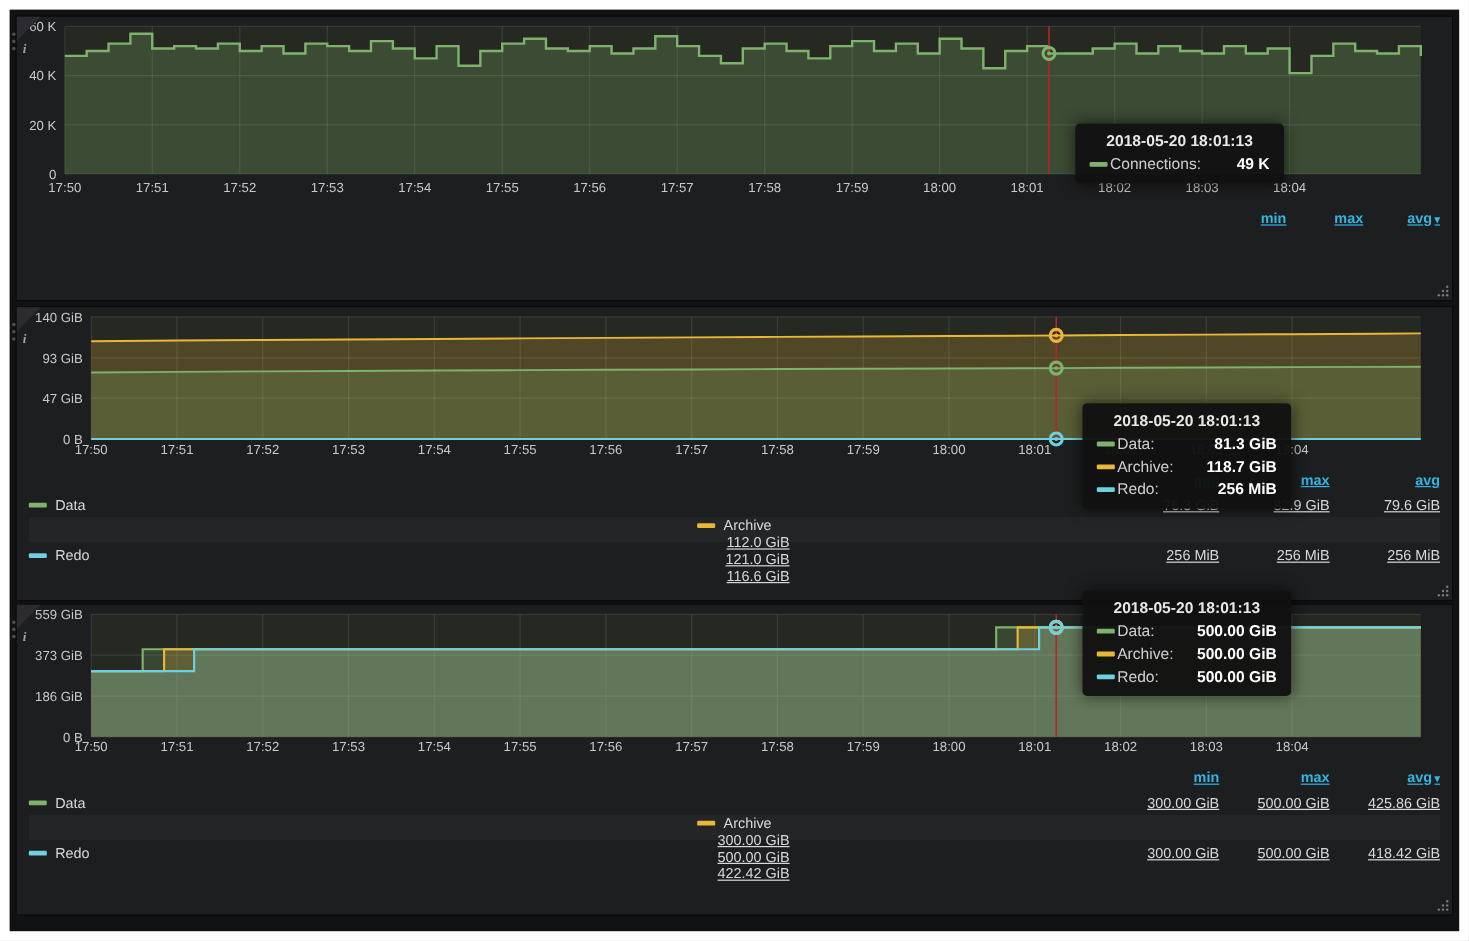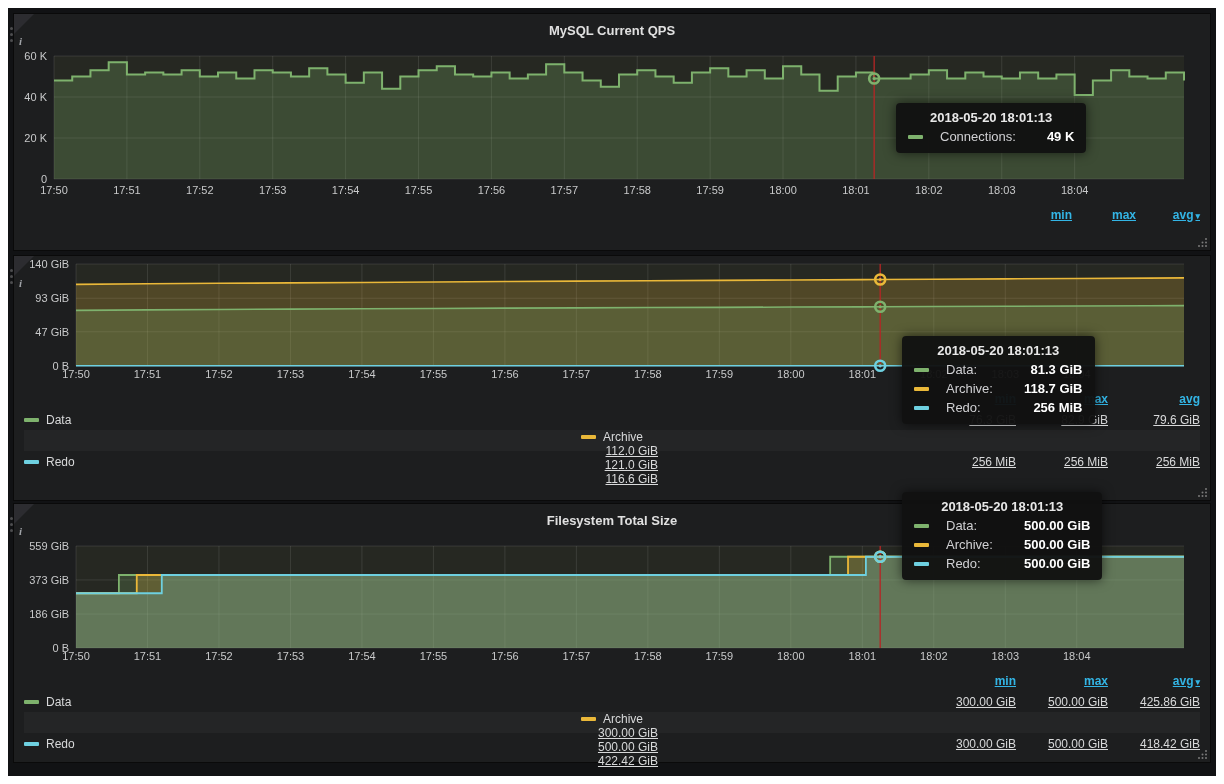--- a/index.html
+++ b/index.html
@@ -21,21 +21,21 @@
   .lg-row.striped{background:rgba(255,255,255,0.035);flex-direction:column;}
   .lg-name{display:flex;align-items:center;gap:7px;flex:1;cursor:pointer;}
   .lg-swatch{width:15px;height:4px;border-radius:1px;display:inline-block;}
   .lg-cell{width:92px;text-align:right;text-decoration:underline;}
   .p0 .lg-cell{width:64px;}
   .lg-head .lg-cell{color:#33b5e5;font-weight:bold;cursor:pointer;}
   .caret{font-size:9px;color:#33b5e5;margin-left:2px;}
   .tooltip{position:absolute;z-index:100;background:rgba(17,17,17,0.96);border-radius:4px;
     padding:7px 12px 9px 12px;font-size:13px;color:#d0d0d3;box-shadow:0 0 12px rgba(0,0,0,0.6);min-width:150px;}
   .tt-title{font-weight:bold;color:#e8e8e8;text-align:center;margin-bottom:3px;white-space:nowrap;}
-  .tt-row{display:flex;align-items:center;gap:17px;margin-top:4px;white-space:nowrap;}
+  .tt-row{display:flex;align-items:center;gap:2px;margin-top:4px;white-space:nowrap;}
   .tt-val{margin-left:auto;font-weight:bold;color:#ffffff;padding-left:14px;}
   .resize-handle{position:absolute;right:2px;bottom:2px;width:11px;height:11px;cursor:nwse-resize;}
 </style>
 </head>
 <body>
 
 <div id="dashboard">
 
   <div class="drag-dots" style="top:16px">
       <i></i>
@@ -50,23 +50,20 @@
   <div class="drag-dots" style="top:506px">
       <i></i>
       <i></i>
       <i></i>
     </div>
 
   <div class="panel p0" id="panel-0">
     <div class="info-corner">
         <span>i</span>
       </div>
-    <div class="panel-header">
-      <span class="panel-title">MySQL Current QPS</span>
-    </div>
     <svg width="1196" height="152">
         <rect x="40" y="8" width="1130" height="123" fill="#262822"></rect>
         <line x1="40" x2="40" y1="8" y2="131" stroke="rgba(255,255,255,0.10)" stroke-width="1"></line>
         <text x="40" y="146" text-anchor="middle">17:50</text>
         <line x1="112.90322580645162" x2="112.90322580645162" y1="8" y2="131" stroke="rgba(255,255,255,0.10)" stroke-width="1"></line>
         <text x="112.90322580645162" y="146" text-anchor="middle">17:51</text>
         <line x1="185.80645161290323" x2="185.80645161290323" y1="8" y2="131" stroke="rgba(255,255,255,0.10)" stroke-width="1"></line>
         <text x="185.80645161290323" y="146" text-anchor="middle">17:52</text>
         <line x1="258.7096774193549" x2="258.7096774193549" y1="8" y2="131" stroke="rgba(255,255,255,0.10)" stroke-width="1"></line>
         <text x="258.7096774193549" y="146" text-anchor="middle">17:53</text>
@@ -224,23 +221,20 @@
         <circle cx="9" cy="9" r="1" fill="#7a7a7a"></circle>
       <circle cx="5.5" cy="9" r="1" fill="#7a7a7a"></circle>
         <circle cx="2" cy="9" r="1" fill="#7a7a7a"></circle>
     </svg>
   </div>
 
   <div class="panel" id="panel-2">
     <div class="info-corner">
         <span>i</span>
       </div>
-    <div class="panel-header">
-      <span class="panel-title">Filesystem Total Size</span>
-    </div>
     <svg width="1196" height="128">
         <rect x="62" y="8" width="1108" height="102" fill="#262822"></rect>
         <line x1="62" x2="62" y1="8" y2="110" stroke="rgba(255,255,255,0.10)" stroke-width="1"></line>
         <text x="62" y="122" text-anchor="middle">17:50</text>
         <line x1="133.48387096774195" x2="133.48387096774195" y1="8" y2="110" stroke="rgba(255,255,255,0.10)" stroke-width="1"></line>
         <text x="133.48387096774195" y="122" text-anchor="middle">17:51</text>
         <line x1="204.96774193548387" x2="204.96774193548387" y1="8" y2="110" stroke="rgba(255,255,255,0.10)" stroke-width="1"></line>
         <text x="204.96774193548387" y="122" text-anchor="middle">17:52</text>
         <line x1="276.4516129032258" x2="276.4516129032258" y1="8" y2="110" stroke="rgba(255,255,255,0.10)" stroke-width="1"></line>
         <text x="276.4516129032258" y="122" text-anchor="middle">17:53</text>

